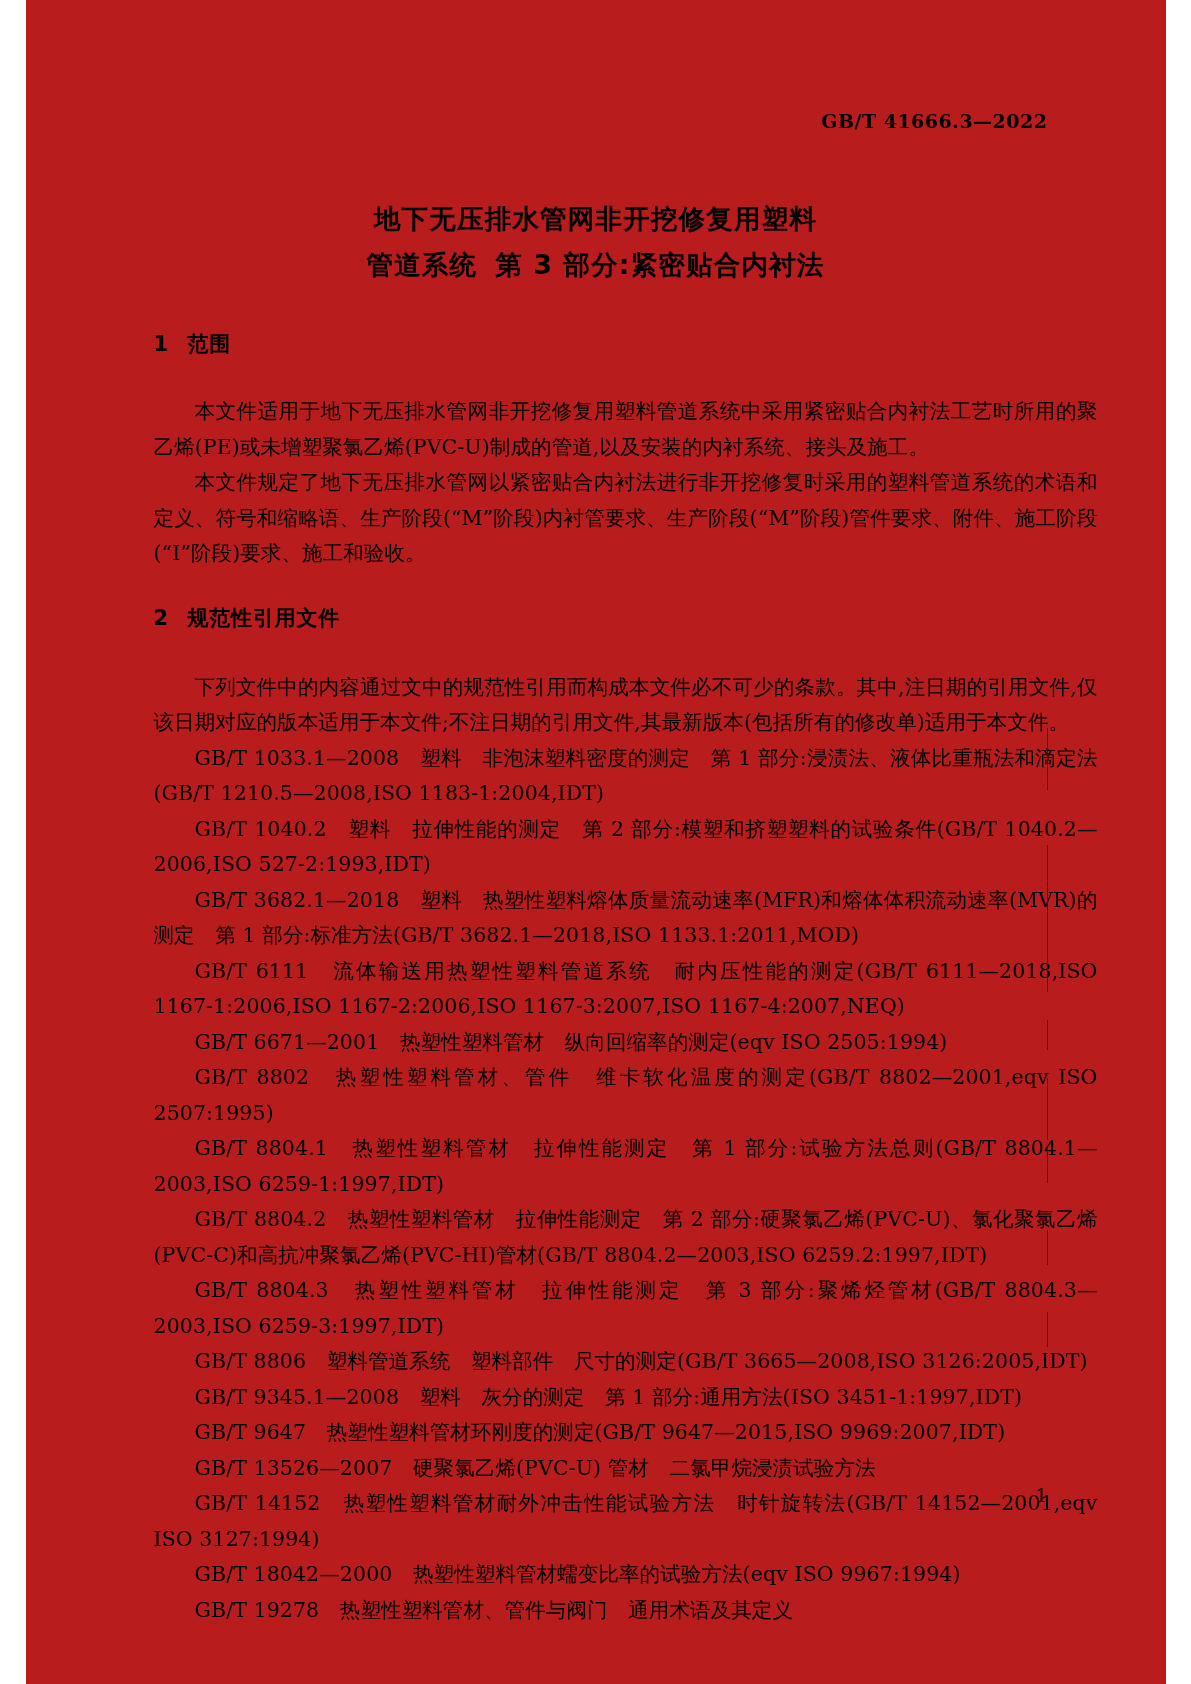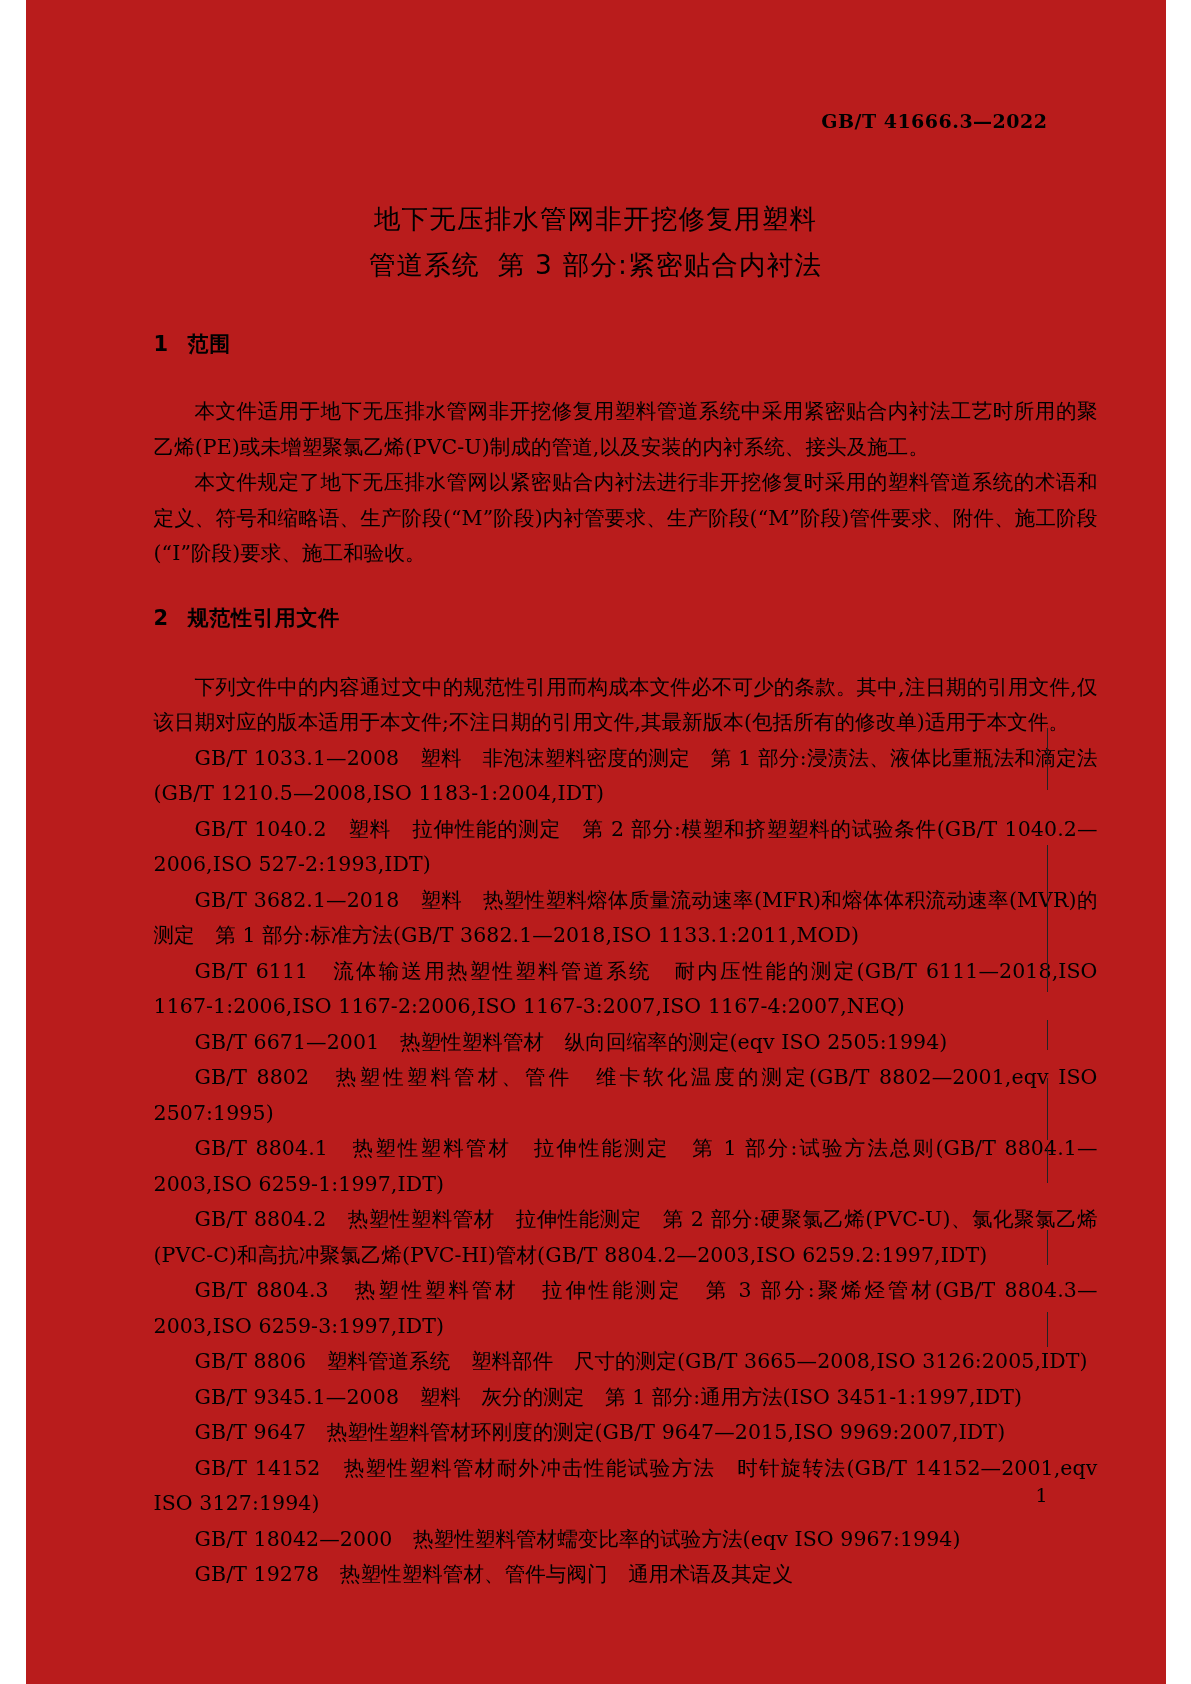--- a/index.html
+++ b/index.html
@@ -34,21 +34,21 @@
   }
 
   
   .doc-title {
     position: absolute;
     top: 196px;
     left: 0;
     right: 0;
     text-align: center;
     font-family: "DejaVu Sans", "Liberation Sans", sans-serif;
-    font-weight: normal;
+    font-weight: bold;
     font-size: 26.5px;
     line-height: 46px;
     letter-spacing: 1.2px;
   }
   .doc-title .tline { display: block; }
   .doc-title .gapsm { display: inline-block; width: 18px; }
 
   
   .content {
     position: absolute;
@@ -149,20 +149,21 @@
         <p class="ref">GB/T 3682.1—2018　塑料　热塑性塑料熔体质量流动速率(MFR)和熔体体积流动速率(MVR)的测定　第 1 部分:标准方法(GB/T 3682.1—2018,ISO 1133.1:2011,MOD)</p>
         <p class="ref">GB/T 6111　流体输送用热塑性塑料管道系统　耐内压性能的测定(GB/T 6111—2018,ISO 1167-1:2006,ISO 1167-2:2006,ISO 1167-3:2007,ISO 1167-4:2007,NEQ)</p>
         <p class="ref">GB/T 6671—2001　热塑性塑料管材　纵向回缩率的测定(eqv ISO 2505:1994)</p>
         <p class="ref">GB/T 8802　热塑性塑料管材、管件　维卡软化温度的测定(GB/T 8802—2001,eqv ISO 2507:1995)</p>
         <p class="ref">GB/T 8804.1　热塑性塑料管材　拉伸性能测定　第 1 部分:试验方法总则(GB/T 8804.1—2003,ISO 6259-1:1997,IDT)</p>
         <p class="ref">GB/T 8804.2　热塑性塑料管材　拉伸性能测定　第 2 部分:硬聚氯乙烯(PVC-U)、氯化聚氯乙烯(PVC-C)和高抗冲聚氯乙烯(PVC-HI)管材(GB/T 8804.2—2003,ISO 6259.2:1997,IDT)</p>
         <p class="ref">GB/T 8804.3　热塑性塑料管材　拉伸性能测定　第 3 部分:聚烯烃管材(GB/T 8804.3—2003,ISO 6259-3:1997,IDT)</p>
         <p class="ref">GB/T 8806　塑料管道系统　塑料部件　尺寸的测定(GB/T 3665—2008,ISO 3126:2005,IDT)</p>
         <p class="ref">GB/T 9345.1—2008　塑料　灰分的测定　第 1 部分:通用方法(ISO 3451-1:1997,IDT)</p>
         <p class="ref">GB/T 9647　热塑性塑料管材环刚度的测定(GB/T 9647—2015,ISO 9969:2007,IDT)</p>
+        <p class="ref">GB/T 13526—2007　硬聚氯乙烯(PVC-U) 管材　二氯甲烷浸渍试验方法</p>
         <p class="ref">GB/T 14152　热塑性塑料管材耐外冲击性能试验方法　时针旋转法(GB/T 14152—2001,eqv ISO 3127:1994)</p>
         <p class="ref">GB/T 18042—2000　热塑性塑料管材蠕变比率的试验方法(eqv ISO 9967:1994)</p>
         <p class="ref">GB/T 19278　热塑性塑料管材、管件与阀门　通用术语及其定义</p>
       </div>
   </div>
 
   <div class="tick" style="top:728px;  height:62px;"></div>
   <div class="tick" style="top:845px;  height:62px;"></div>
   <div class="tick" style="top:903px;  height:62px;"></div>
   <div class="tick" style="top:962px;  height:30px;"></div>

